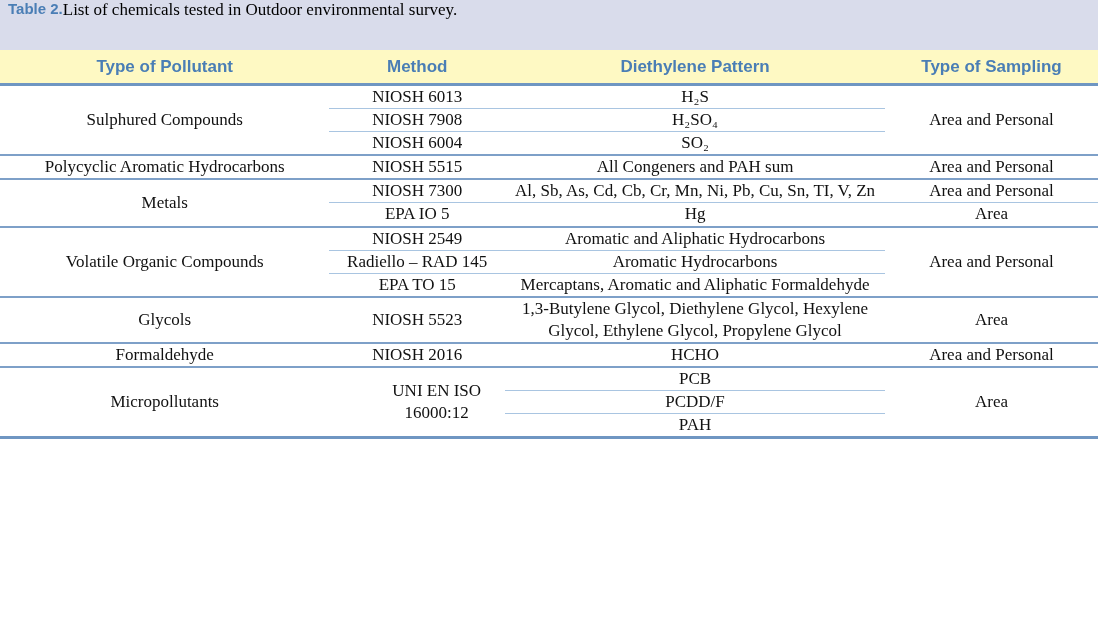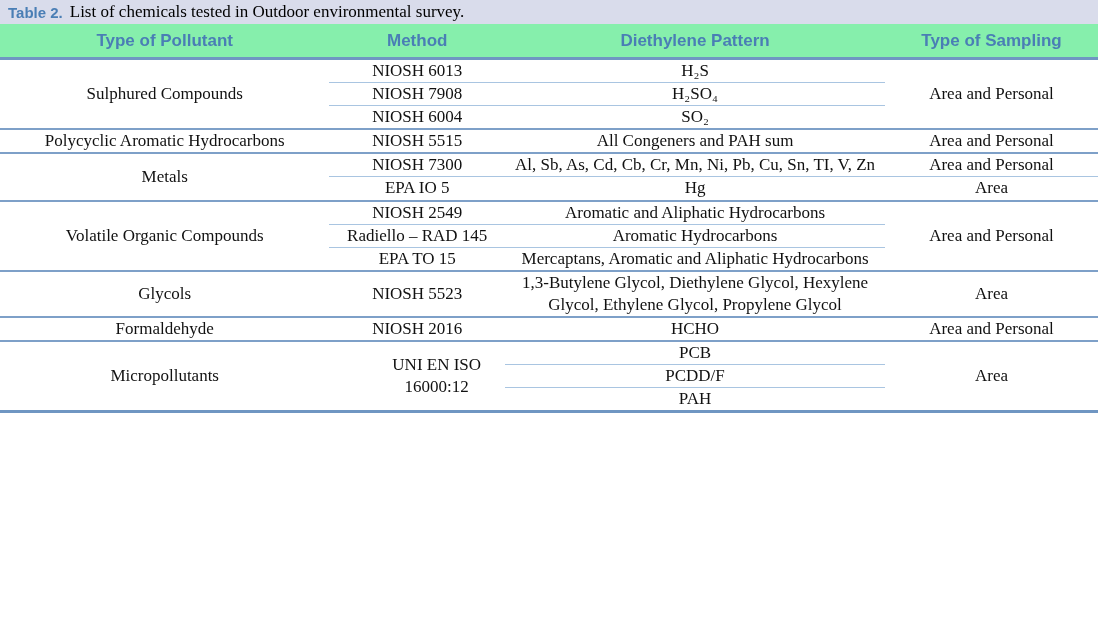--- a/index.html
+++ b/index.html
@@ -9,43 +9,43 @@
     --rule-section:#7ea0c8;
     --rule-heavy:#6f96c2;
     --ink:#111111;
   }
   *{box-sizing:border-box;margin:0;padding:0;}
   body{
     width:1098px;height:619px;background:#ffffff;overflow:hidden;
     font-family:"Liberation Serif","DejaVu Serif",serif;color:var(--ink);
   }
   .titlebar{
-    width:1098px;height:24px;background:var(--titlebar);
-    display:flex;align-items:center;padding:0 8px;gap:7px;
+    width:1098px;height:50px;background:var(--titlebar);
+    display:flex;align-items:flex-start;padding:0 8px;
   }
   .caption-label{
     font-family:"Liberation Sans","DejaVu Sans",sans-serif;
     font-weight:bold;font-size:15px;color:var(--accent);white-space:nowrap;
   }
   .caption-text{font-size:17px;color:#000;white-space:nowrap;}
   table.chem{
     width:1098px;border-collapse:collapse;table-layout:fixed;
     border-bottom:3px solid var(--rule-heavy);
   }
   col.c-pollutant{width:30%;}
   col.c-method{width:16%;}
   col.c-pattern{width:34.6%;}
   col.c-sampling{width:19.4%;}
   th{
     font-family:"Liberation Sans","DejaVu Sans",sans-serif;
     font-weight:bold;font-size:17px;color:var(--accent);
     text-align:center;vertical-align:middle;
     padding:7px 6px 6px 6px;
     border-bottom:3px solid var(--rule-heavy);
-    background:#86efac;
+    background:#fef9c3;
   }
   td{
     font-size:17px;text-align:center;vertical-align:middle;
     padding:0 8px;line-height:1.3;
   }
   td.rl{border-bottom:1.5px solid var(--rule-light);}
   tr.sec td{border-top:2px solid var(--rule-section);}
   .wrapnarrow{display:inline-block;max-width:104px;line-height:1.3;margin-left:39px;}
 </style>
 </head>
@@ -112,21 +112,21 @@
       <td class="rl">NIOSH 2549</td>
       <td class="rl">Aromatic and Aliphatic Hydrocarbons</td>
       <td rowspan="3">Area and Personal</td>
     </tr>
     <tr>
       <td class="rl">Radiello – RAD 145</td>
       <td class="rl">Aromatic Hydrocarbons</td>
     </tr>
     <tr>
       <td>EPA TO 15</td>
-      <td>Mercaptans, Aromatic and Aliphatic Hydrocarbons</td>
+      <td>Mercaptans, Aromatic and Aliphatic Formaldehyde</td>
     </tr>
 
     <tr class="sec">
       <td>Glycols</td>
       <td>NIOSH 5523</td>
       <td>1,3-Butylene Glycol, Diethylene Glycol, Hexylene Glycol, Ethylene Glycol, Propylene Glycol</td>
       <td>Area</td>
     </tr>
 
     <tr class="sec">

